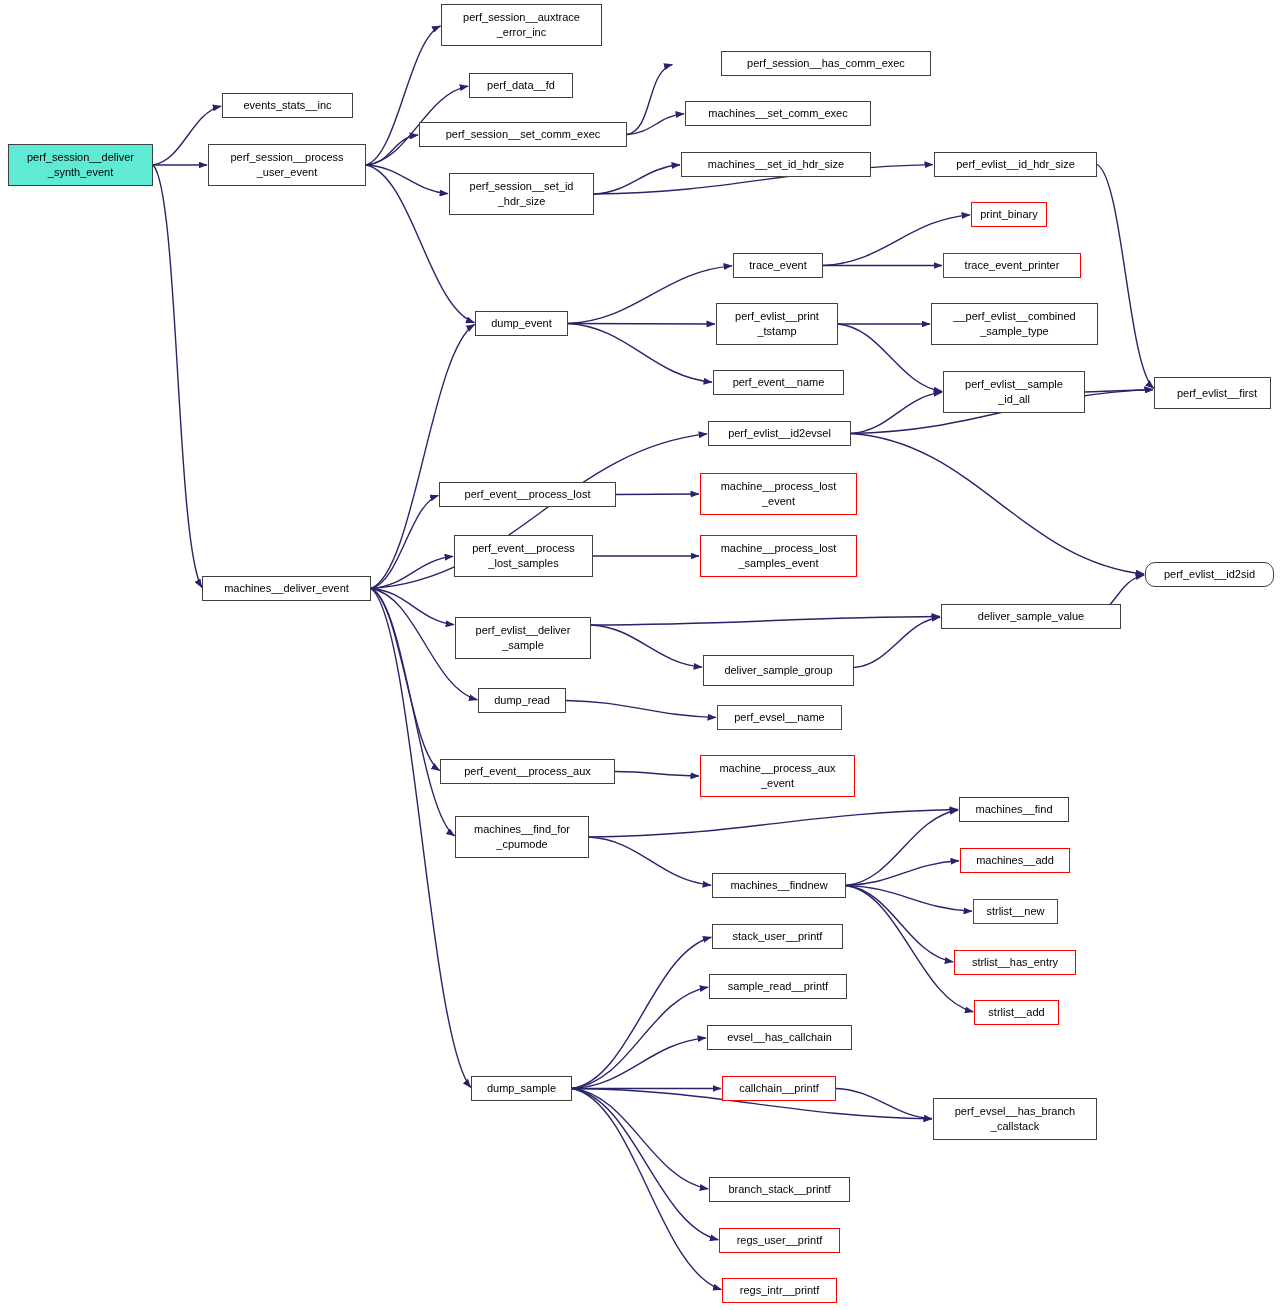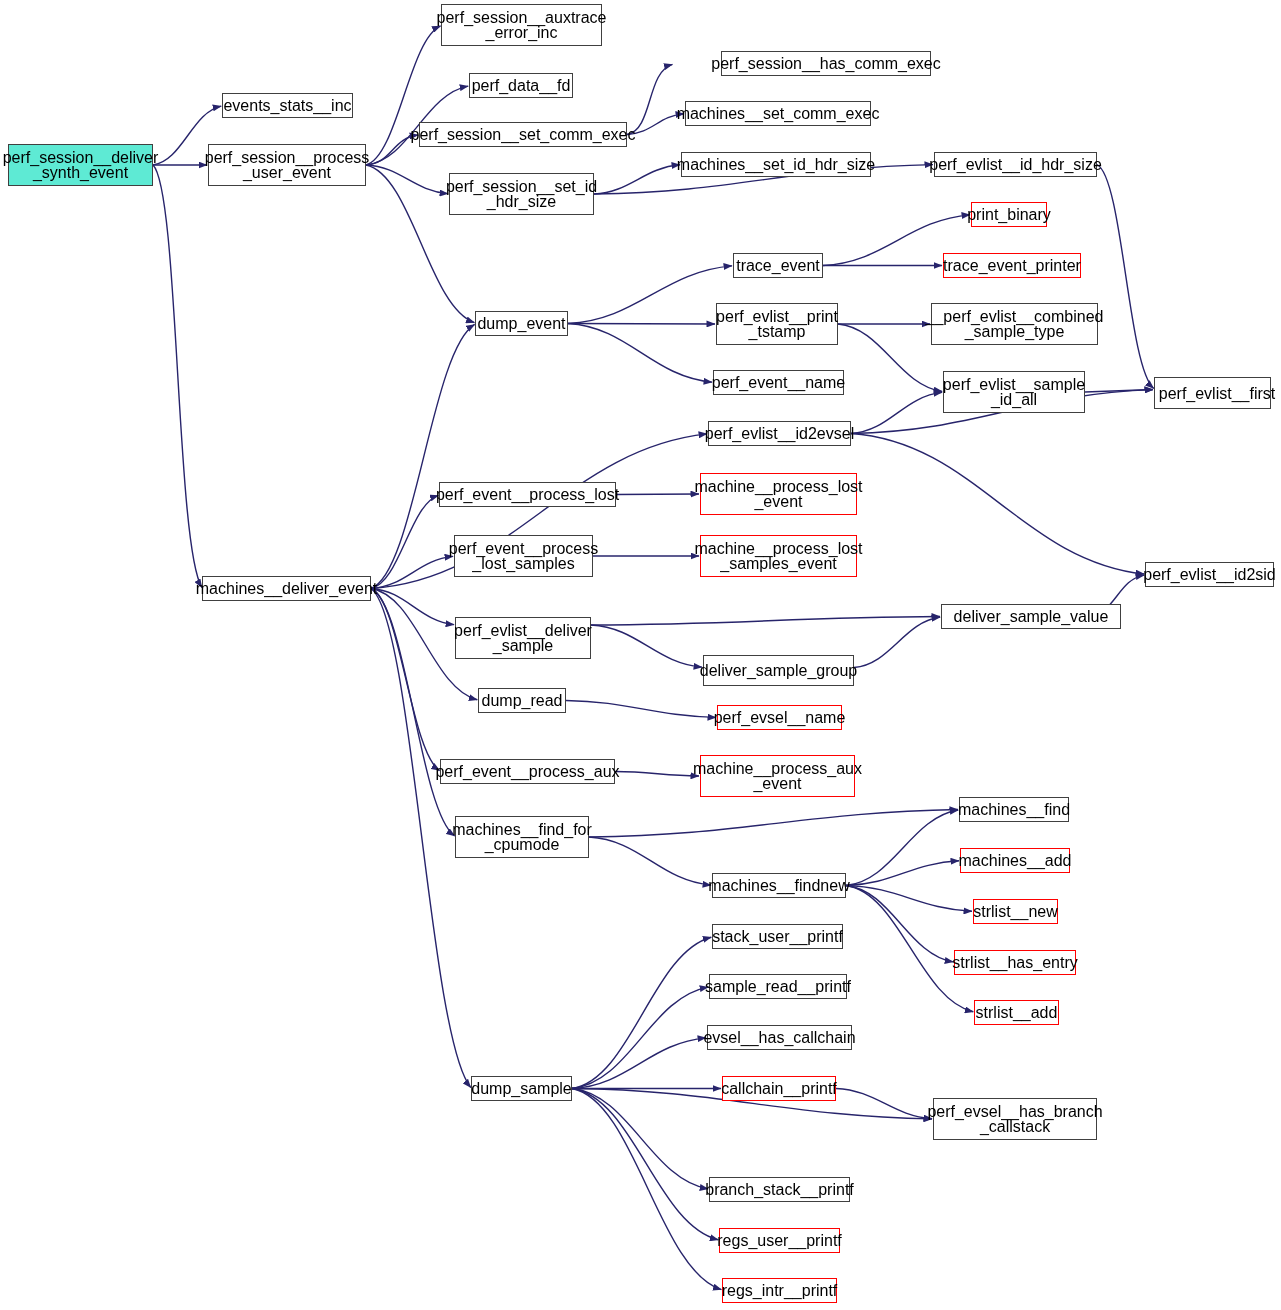--- a/index.html
+++ b/index.html
@@ -24,21 +24,21 @@
   .node {
     position: absolute;
     box-sizing: border-box;
     display: flex;
     align-items: center;
     justify-content: center;
     text-align: center;
     background: #ffffff;
     border: 1px solid #404040;
     color: #000000;
-    font-size: 16px;
+    font-size: 11px;
     line-height: 15px;
     letter-spacing: 0px;
     white-space: pre;
     z-index: 2;
   }
   .node.red {
     border: 1px solid #ff0000;
   }
   .node.root {
     background: #5eead4;
@@ -149,21 +149,21 @@
       <div class="node red" style="left: 700px; top: 473px; width: 157px; height: 42px;"><span class="lbl">machine__process_lost
 _event</span></div>
       <div class="node" style="left: 202px; top: 576px; width: 169px; height: 25px;"><span class="lbl">machines__deliver_event</span></div>
       <div class="node" style="left: 454px; top: 535px; width: 139px; height: 42px;"><span class="lbl">perf_event__process
 _lost_samples</span></div>
       <div class="node red" style="left: 700px; top: 535px; width: 157px; height: 42px;"><span class="lbl">machine__process_lost
 _samples_event</span></div>
       <div class="node" style="left: 455px; top: 604px; width: 136px; height: 42px; margin-top: 13px;"><span class="lbl">perf_evlist__deliver
 _sample</span></div>
       <div class="node" style="left: 941px; top: 604px; width: 180px; height: 25px;"><span class="lbl">deliver_sample_value</span></div>
-      <div class="node" style="left: 1145px; top: 562px; width: 129px; height: 25px;"><span class="lbl">perf_evlist__id2sid</span></div>
+      <div class="node" style="left: 1145px; top: 562px; width: 129px; height: 25px; border-radius: 10px;"><span class="lbl">perf_evlist__id2sid</span></div>
       <div class="node" style="left: 703px; top: 655px; width: 151px; height: 31px;"><span class="lbl">deliver_sample_group</span></div>
       <div class="node" style="left: 478px; top: 688px; width: 88px; height: 25px;"><span class="lbl">dump_read</span></div>
       <div class="node red" style="left: 717px; top: 705px; width: 125px; height: 25px;"><span class="lbl">perf_evsel__name</span></div>
       <div class="node" style="left: 440px; top: 759px; width: 175px; height: 25px;"><span class="lbl">perf_event__process_aux</span></div>
       <div class="node red" style="left: 700px; top: 755px; width: 155px; height: 42px;"><span class="lbl">machine__process_aux
 _event</span></div>
       <div class="node" style="left: 455px; top: 816px; width: 134px; height: 42px;"><span class="lbl">machines__find_for
 _cpumode</span></div>
       <div class="node" style="left: 959px; top: 797px; width: 110px; height: 25px;"><span class="lbl">machines__find</span></div>
       <div class="node" style="left: 712px; top: 873px; width: 134px; height: 25px;"><span class="lbl">machines__findnew</span></div>

